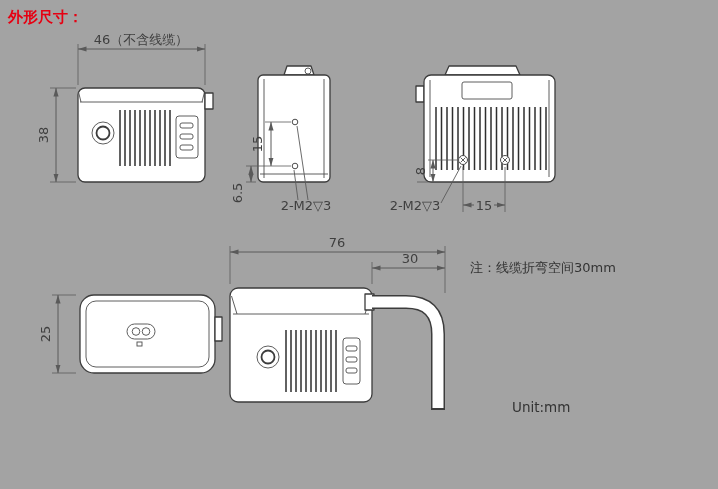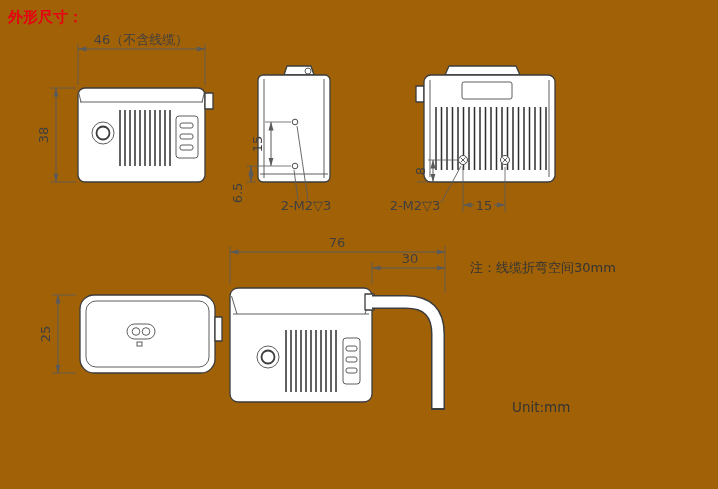--- a/index.html
+++ b/index.html
@@ -1,16 +1,16 @@
 <!DOCTYPE html>
 <html><head>
 <meta charset="utf-8">
 <style>
   html,body { margin:0; padding:0; background:#ffffff; }
-  .page { position:relative; width:718px; height:489px; background:#a16207; overflow:hidden; }
+  .page { position:relative; width:718px; height:489px; background:#a3a3a3; overflow:hidden; }
   svg { display:block; }
   text { font-family:"DejaVu Sans","Liberation Sans",sans-serif; fill:#3a3a3a; }
   .title-text { font-size:15px; font-weight:700; fill:#e60012; }
   .dim-text  { font-size:13px; fill:#3f3f3f; }
   .note-text { font-size:13px; fill:#333333; }
   .unit-text { font-size:13.5px; fill:#333333; }
   .body-fill { fill:#ffffff; stroke:#3c3c3c; stroke-width:1.3; stroke-linejoin:round; }
   .detail      { fill:none; stroke:#4c4c4c; stroke-width:0.9; }
   .detail-bold { fill:none; stroke:#3c3c3c; stroke-width:1.8; }
   .grille { fill:none; stroke:#2f2f2f; stroke-width:1.5; }

